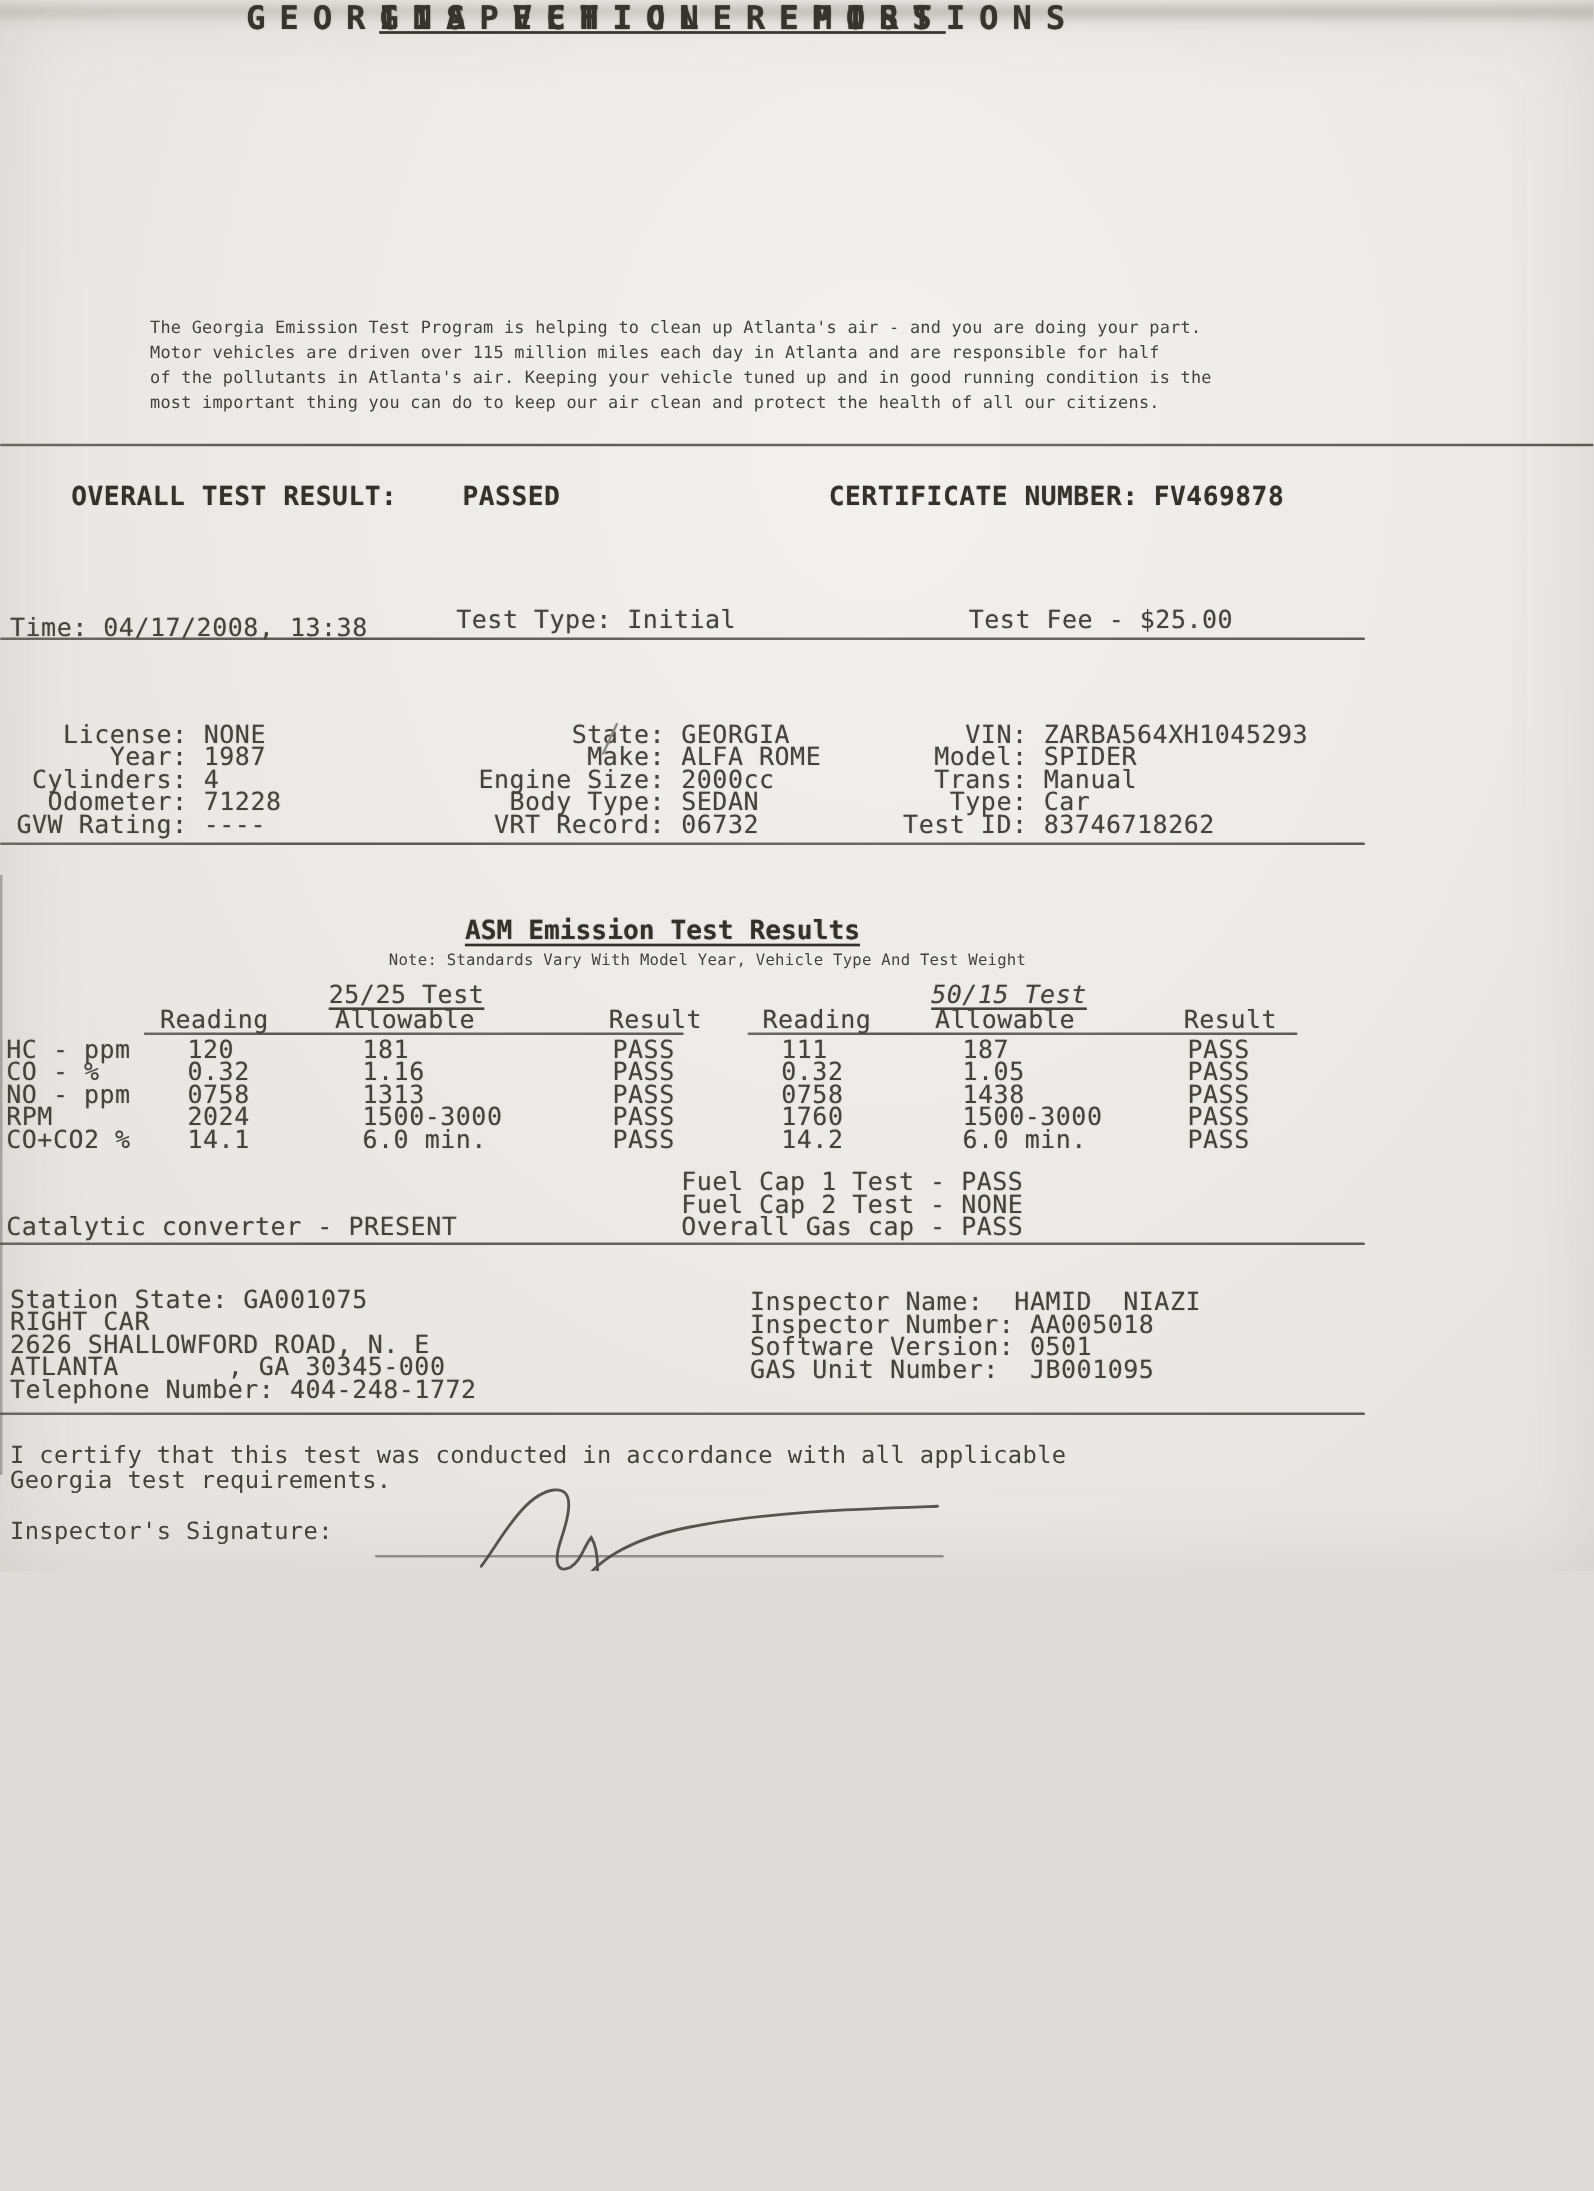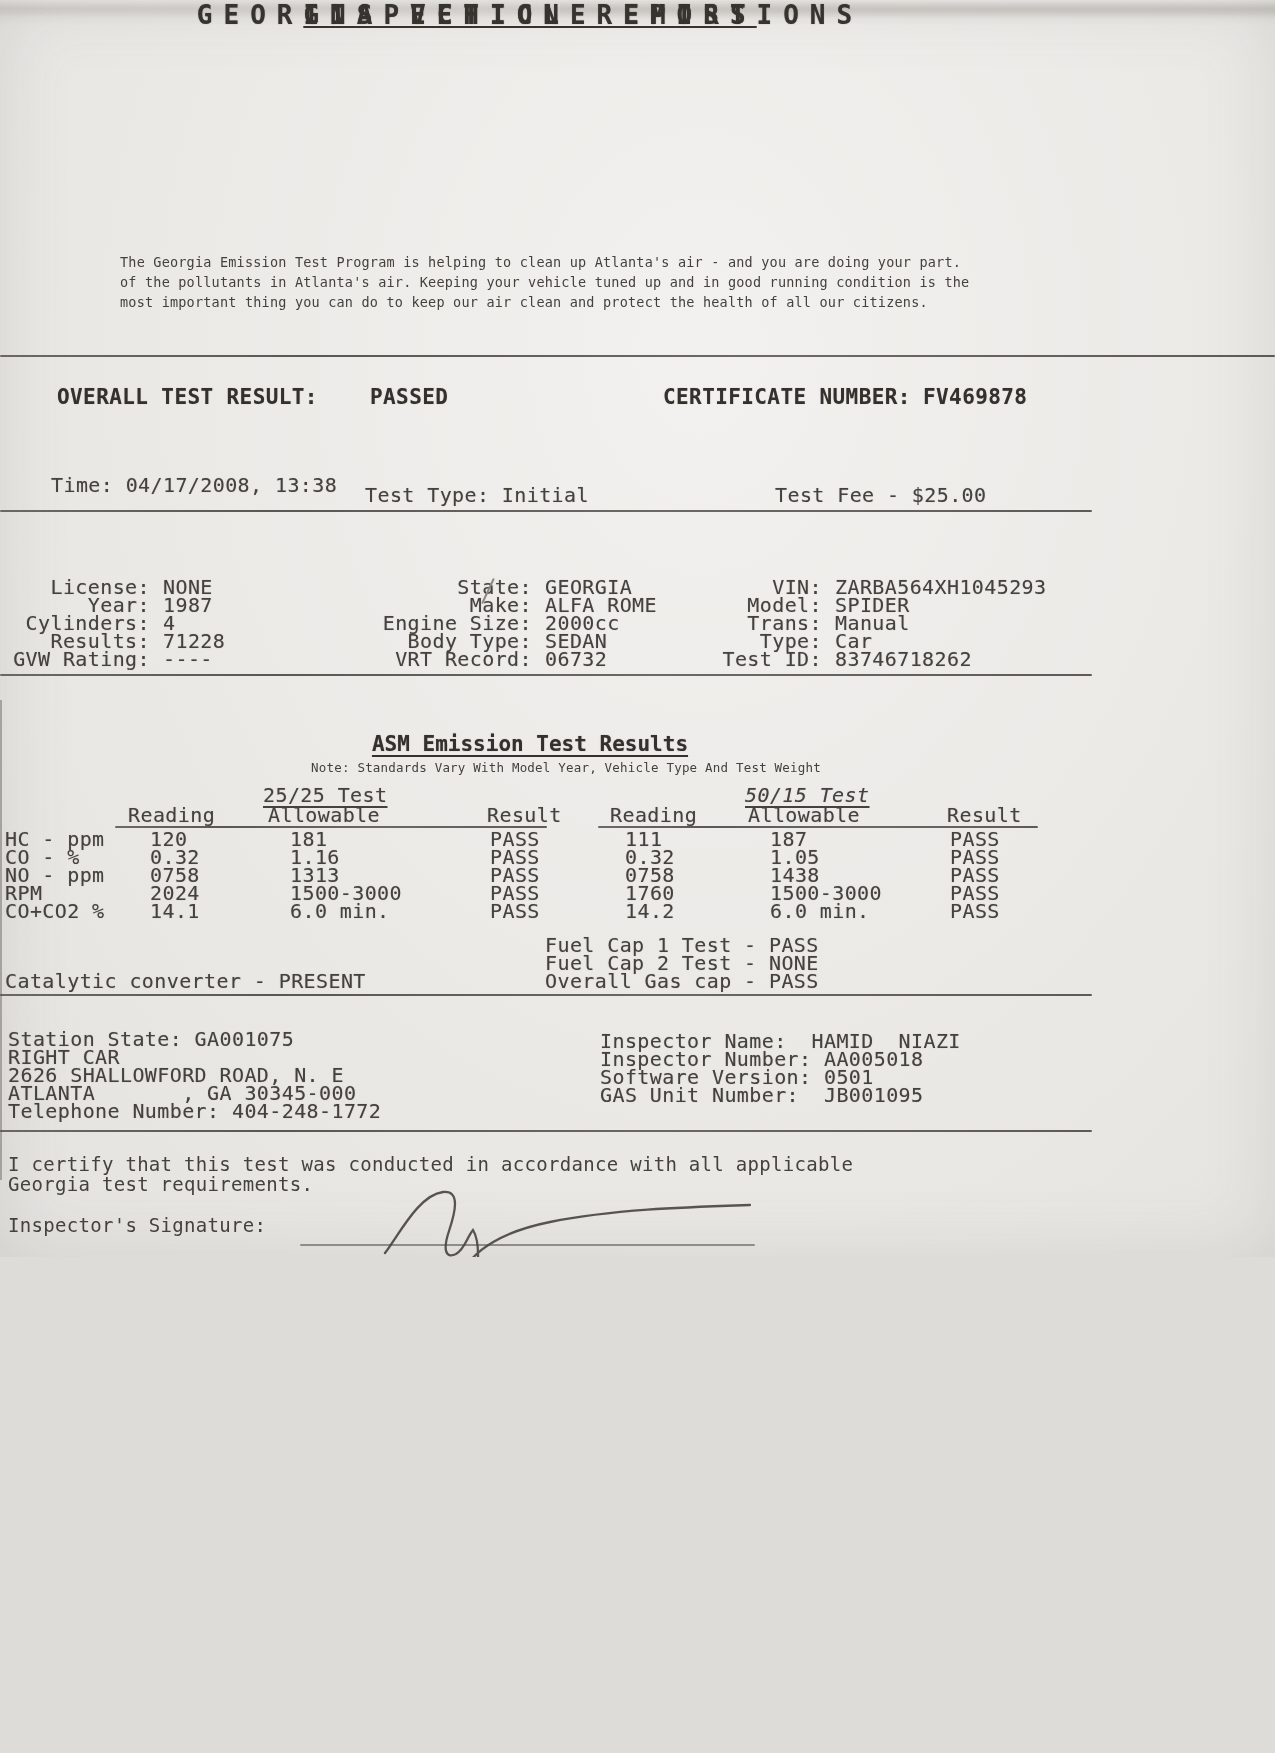--- a/index.html
+++ b/index.html
@@ -37,52 +37,53 @@
   <div class="crease" style="left:0;top:506;width:100%;height:18px;background:linear-gradient(180deg,rgba(255,255,255,0),rgba(115,110,104,.09) 50%,rgba(255,255,255,0));"></div>
   <div class="crease" style="left:0;top:962;width:100%;height:16px;background:linear-gradient(180deg,rgba(255,255,255,0),rgba(115,110,104,.07) 50%,rgba(255,255,255,0));"></div>
   <div class="crease" style="left:560px;top:1076;width:715px;height:20px;background:linear-gradient(180deg,rgba(255,255,255,0),rgba(115,110,104,.10) 50%,rgba(255,255,255,0));"></div>
   <div class="crease" style="left:0;top:0;width:100%;height:100%;box-shadow:inset 0 0 70px rgba(118,112,102,.16);"></div>
 
   <div class="abs title center t" style="top:156;">GEORGIA VEHICLE EMISSIONS</div>
   <div class="abs title center t" style="top:186;text-decoration:underline;">INSPECTION REPORT</div>
 
   <div class="abs small" style="left:120px;top:252px;">
     <div class="t">The Georgia Emission Test Program is helping to clean up Atlanta's air - and you are doing your part.</div>
+    <div class="t">Motor vehicles are driven over 115 million miles each day in Atlanta and are responsible for half</div>
     <div class="t">of the pollutants in Atlanta's air. Keeping your vehicle tuned up and in good running condition is the</div>
     <div class="t">most important thing you can do to keep our air clean and protect the health of all our citizens.</div>
   </div>
 
   <div class="rule" style="left:0;top:355px;width:1275px;"></div>
 
   <span class="abs txt b sumline t" style="left:57px;top:388px;">OVERALL TEST RESULT:</span>
   <span class="abs txt b sumline t" style="left:370px;top:388px;">PASSED</span>
   <span class="abs txt b sumline t" style="left:663px;top:388px;">CERTIFICATE NUMBER:</span>
   <span class="abs txt b sumline t" style="left:923px;top:388px;">FV469878</span>
 
-  <span class="abs txt t" style="left:8px;top:476px;margin-left:43px;">Time: 04/17/2008, 13:38</span>
+  <span class="abs txt t" style="left:8px;top:493px;">Time: 04/17/2008, 13:38</span>
   <span class="abs txt t" style="left:365px;top:486px;">Test Type: Initial</span>
   <span class="abs txt t" style="left:775px;top:486px;">Test Fee - $25.00</span>
   <div class="rule" style="left:0;top:510px;width:1092px;"></div>
 
 
   <div class="abs txt" style="left:0;top:578px;">
     <div class="irow">
         <span class="ilab c1 t">License:</span>
         <span class="ival t">NONE</span>
       </div>
     <div class="irow">
         <span class="ilab c1 t">Year:</span>
         <span class="ival t">1987</span>
       </div>
     <div class="irow">
         <span class="ilab c1 t">Cylinders:</span>
         <span class="ival t">4</span>
       </div>
     <div class="irow">
-        <span class="ilab c1 t">Results:</span>
+        <span class="ilab c1 t">Odometer:</span>
         <span class="ival t">71228</span>
       </div>
     <div class="irow">
         <span class="ilab c1 t">GVW Rating:</span>
         <span class="ival t">----</span>
       </div>
   </div>
 
   <div class="abs txt" style="left:330px;top:578px;">
     <div class="irow">

